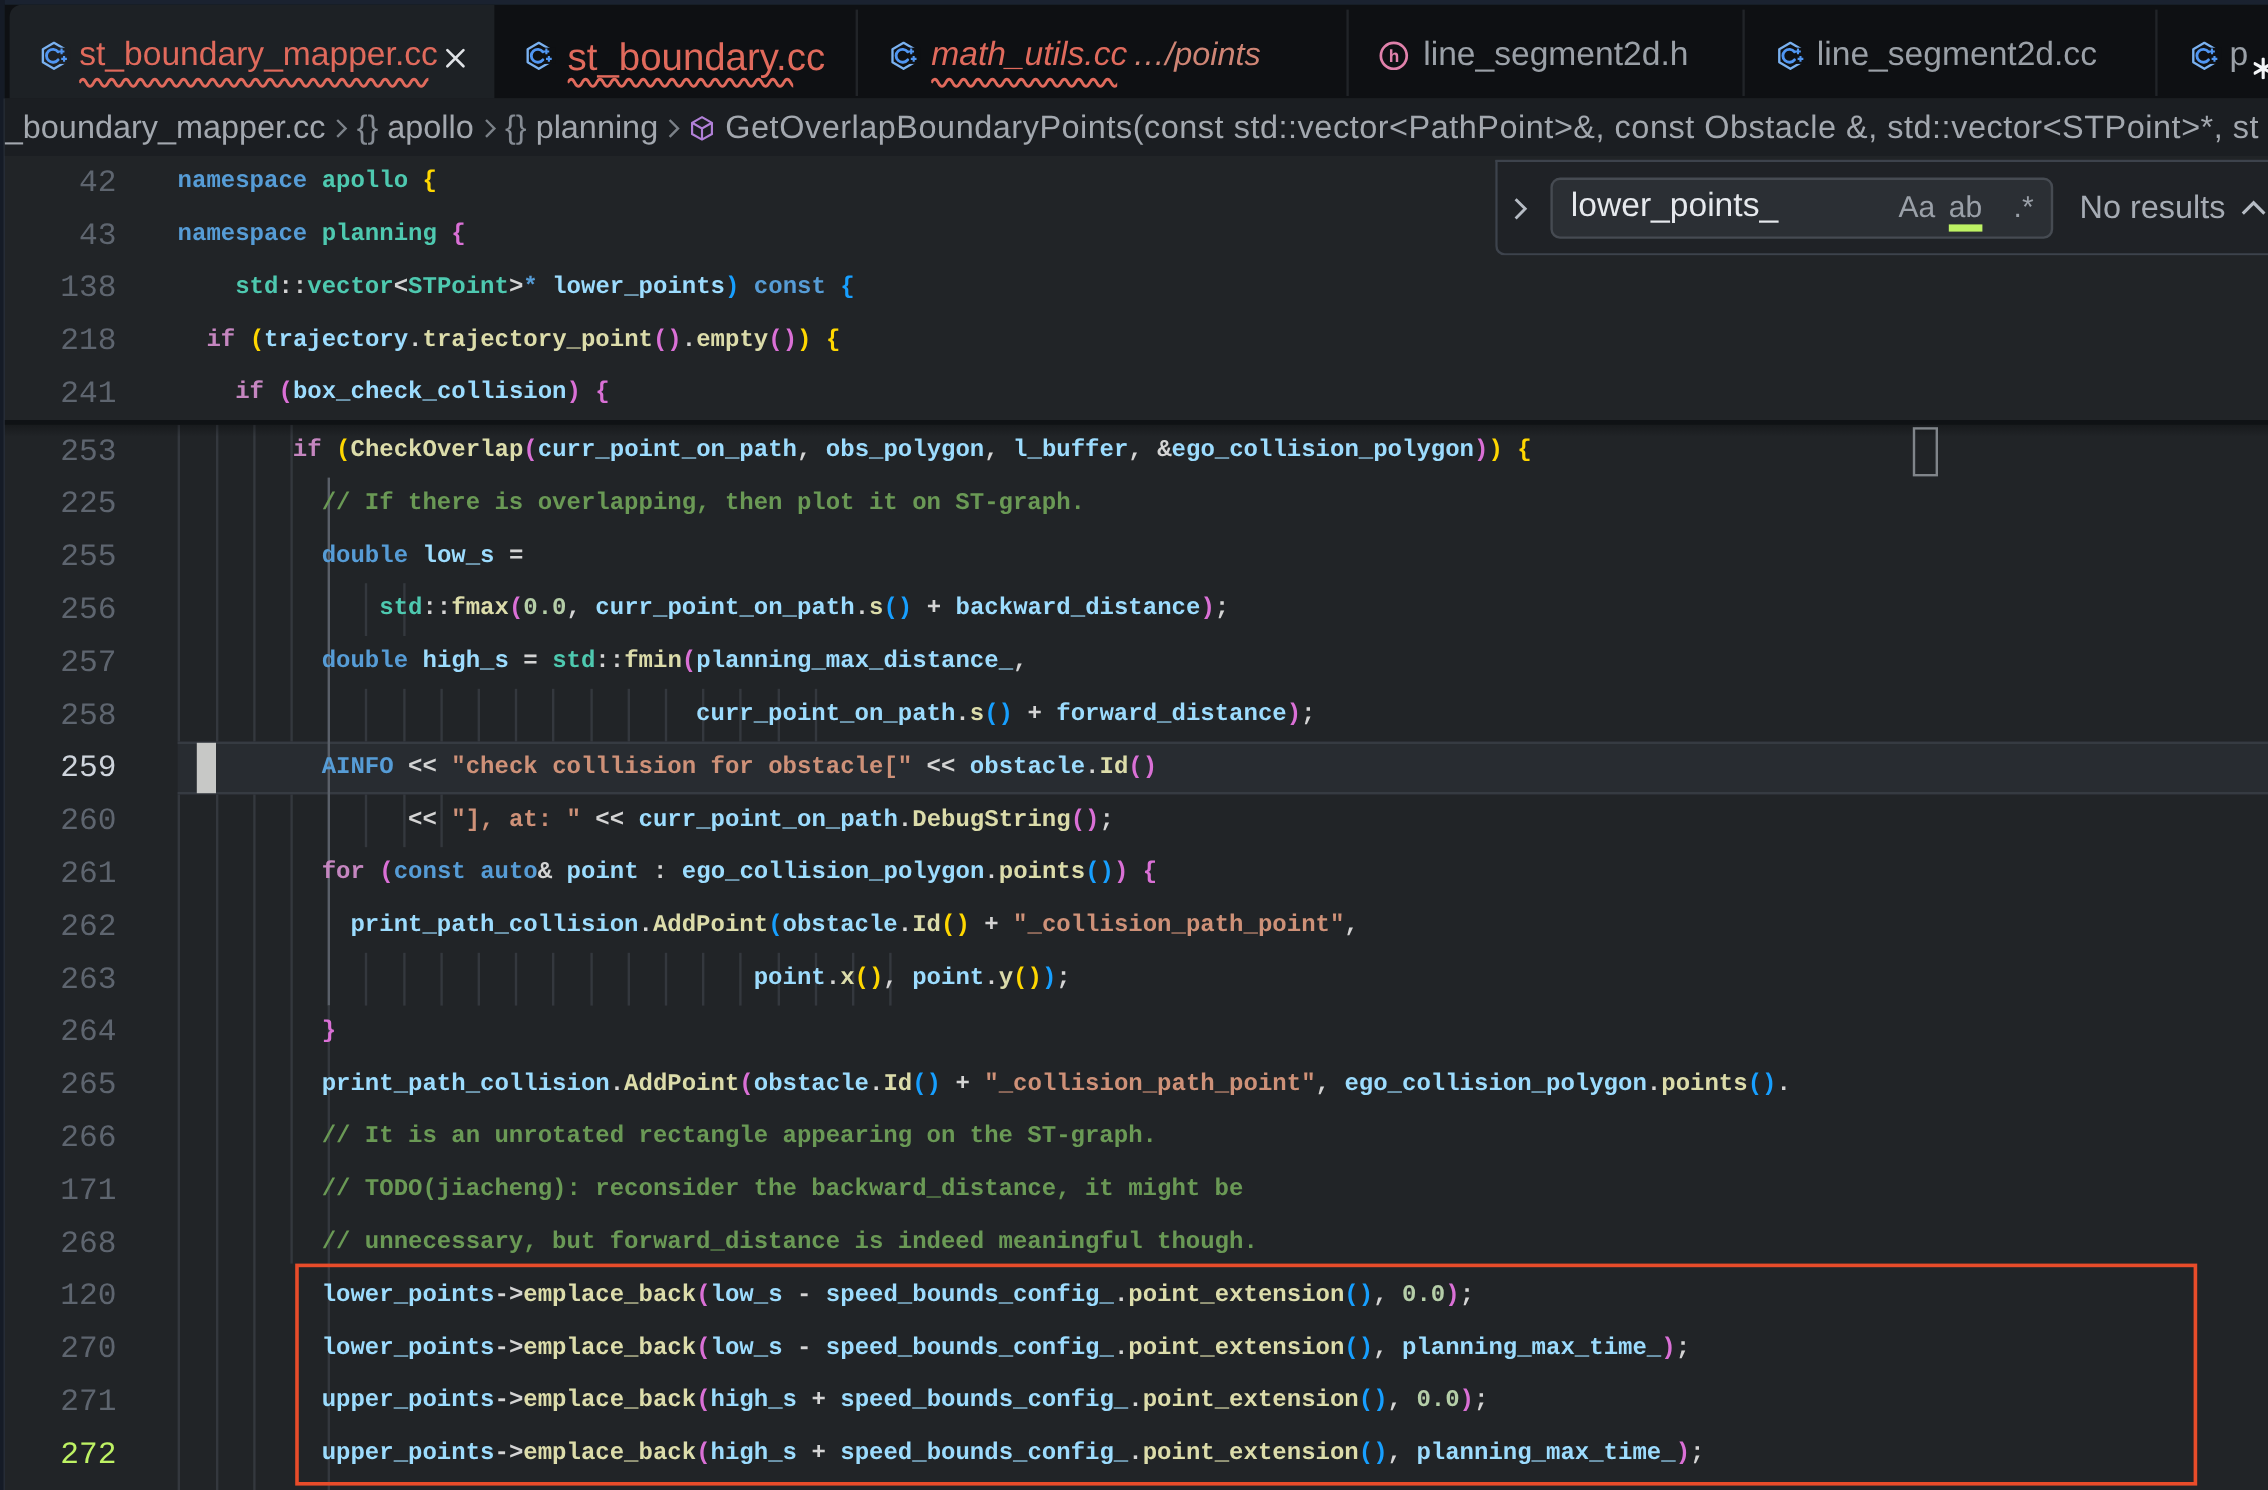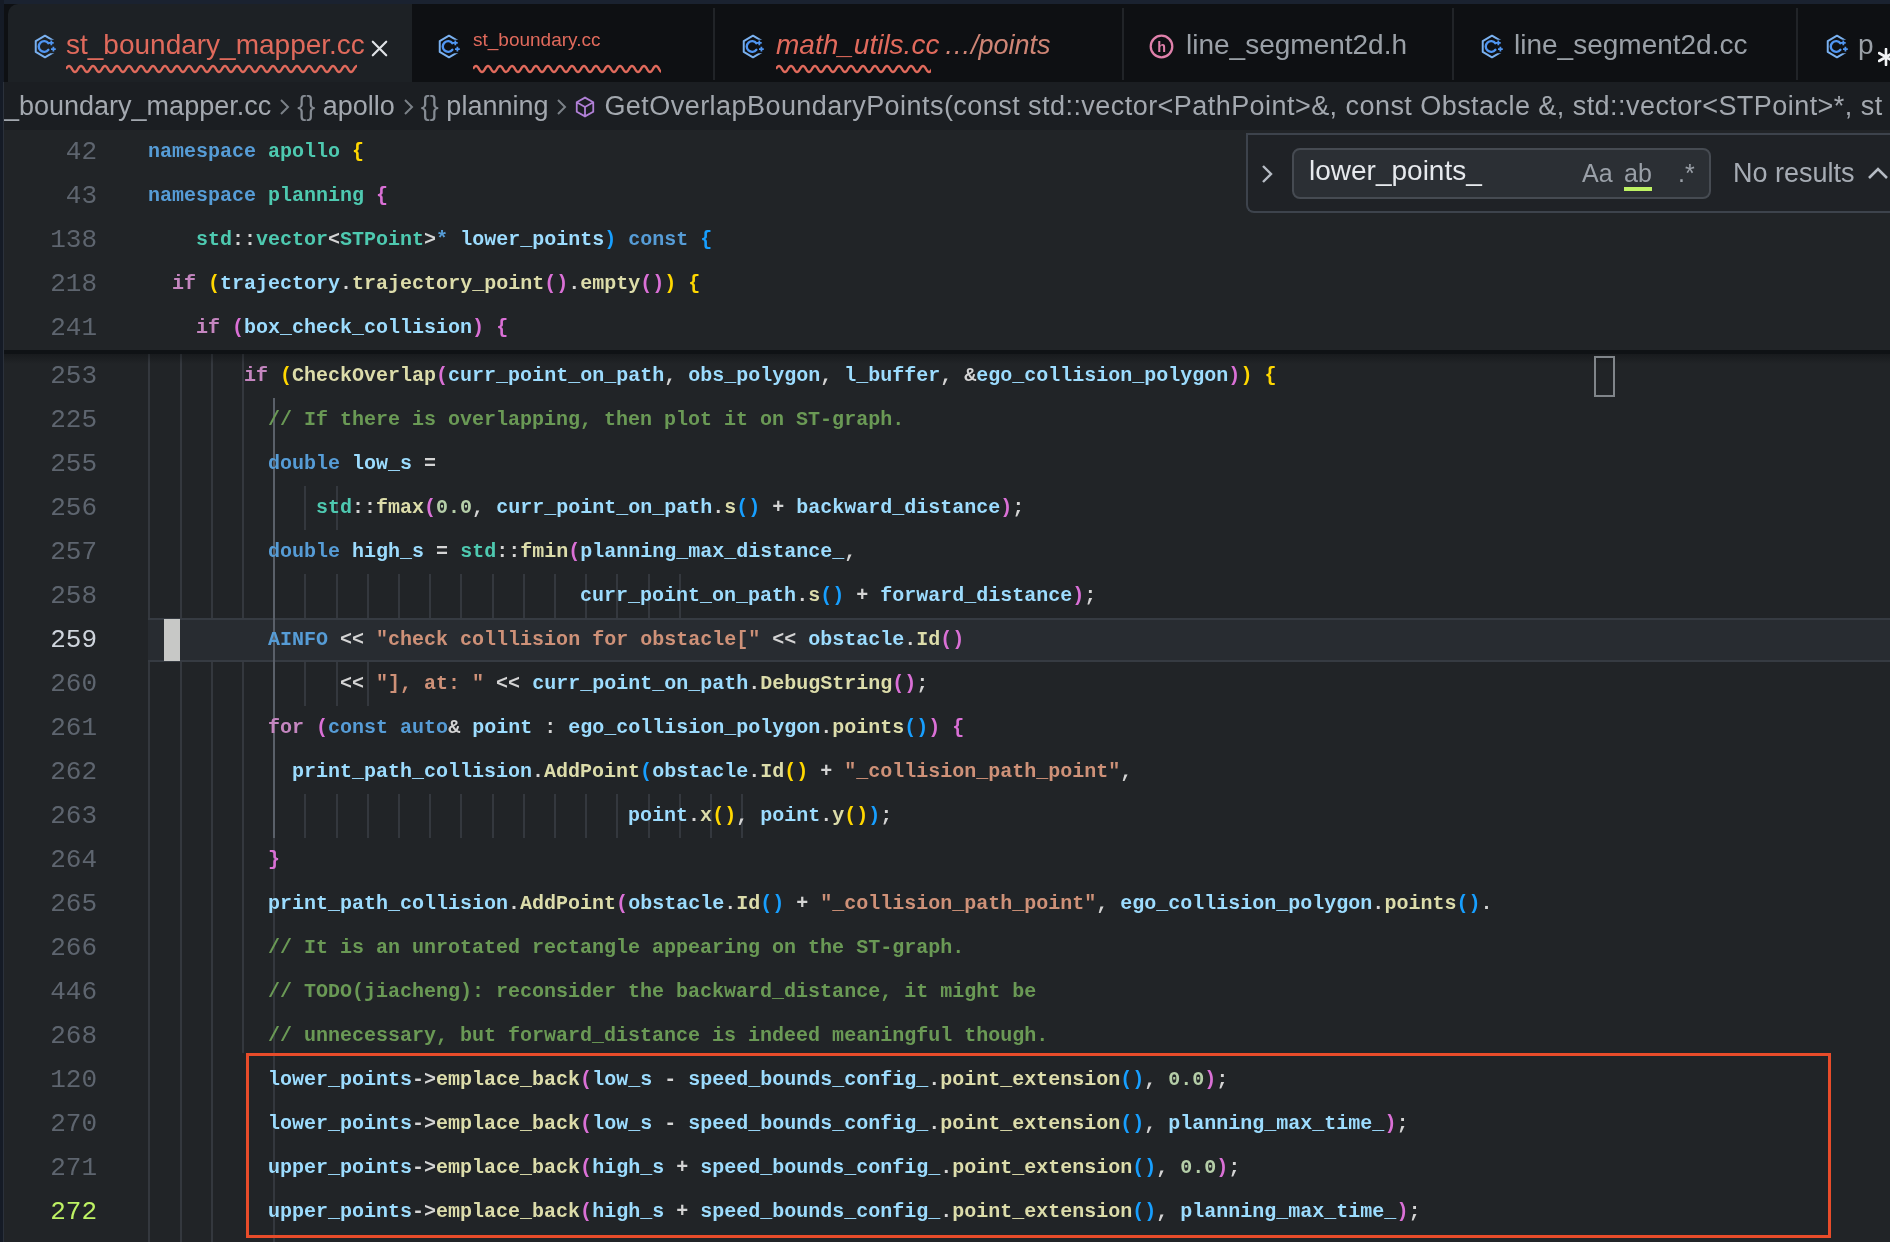--- a/index.html
+++ b/index.html
@@ -30,21 +30,21 @@
   </svg>
 <svg class="abs" style="left:368px;top:37px" width="23" height="23" viewBox="0 0 24 24">
     <path d="M5 5 L19 19 M19 5 L5 19" stroke="#dfe2e6" stroke-width="2.3" stroke-linecap="round"></path>
   </svg>
 <svg class="abs" style="left:436px;top:33px" width="27" height="27" viewBox="0 0 26 26">
     <path d="M12.5 2.6 L21.4 7.8 V18.2 L12.5 23.4 L3.6 18.2 V7.8 Z" fill="none" stroke="#7ab1f0" stroke-width="1.9" stroke-linejoin="round"></path>
     <rect x="15.5" y="6.5" width="11" height="13" fill="#0e1013"></rect>
     <path d="M15.8 9.8 A5.2 5.2 0 1 0 15.8 16.2" fill="none" stroke="#5096f2" stroke-width="2.3" stroke-linecap="round"></path>
     <path d="M18.6 7.2 v4.6 M16.3 9.5 h4.6 M20.6 13.2 v4.6 M18.3 15.5 h4.6" stroke="#5096f2" stroke-width="1.7" fill="none"></path>
   </svg>
-<div class="abs ui" style="left:473px;top:29px;font-size:19px;color:#e06a5c">st_boundary.cc</div>
+<div class="abs ui" style="left:473px;top:29px;font-size:32px;color:#e06a5c">st_boundary.cc</div>
 <svg class="abs" style="left:473px;top:62px" width="188" height="12" viewBox="0 0 188 12" preserveAspectRatio="none">
     <path d="M0 7 Q 3 1, 6 7 T 12 7 Q 15 1, 18 7 T 24 7 Q 27 1, 30 7 T 36 7 Q 39 1, 42 7 T 48 7 Q 51 1, 54 7 T 60 7 Q 63 1, 66 7 T 72 7 Q 75 1, 78 7 T 84 7 Q 87 1, 90 7 T 96 7 Q 99 1, 102 7 T 108 7 Q 111 1, 114 7 T 120 7 Q 123 1, 126 7 T 132 7 Q 135 1, 138 7 T 144 7 Q 147 1, 150 7 T 156 7 Q 159 1, 162 7 T 168 7 Q 171 1, 174 7 T 180 7 Q 183 1, 186 7 T 192 7" fill="none" stroke="#e06a5c" stroke-width="2.4"></path>
   </svg>
 <svg class="abs" style="left:740px;top:33px" width="27" height="27" viewBox="0 0 26 26">
     <path d="M12.5 2.6 L21.4 7.8 V18.2 L12.5 23.4 L3.6 18.2 V7.8 Z" fill="none" stroke="#7ab1f0" stroke-width="1.9" stroke-linejoin="round"></path>
     <rect x="15.5" y="6.5" width="11" height="13" fill="#0e1013"></rect>
     <path d="M15.8 9.8 A5.2 5.2 0 1 0 15.8 16.2" fill="none" stroke="#5096f2" stroke-width="2.3" stroke-linecap="round"></path>
     <path d="M18.6 7.2 v4.6 M16.3 9.5 h4.6 M20.6 13.2 v4.6 M18.3 15.5 h4.6" stroke="#5096f2" stroke-width="1.7" fill="none"></path>
   </svg>
 <div class="abs ui" style="left:776px;top:29px;font-size:28px;font-style:italic;color:#e06a5c">math_utils.cc</div>
@@ -160,21 +160,21 @@
 <div class="abs num" style="left:0;top:750px;color:#5e656f">262</div>
 <div class="abs mono" style="left:148px;top:750px">            <span style="color:#9CDCFE">print_path_collision</span><span style="color:#D4D4D4">.</span><span style="color:#DCDCAA">AddPoint</span><span style="color:#179FFF">(</span><span style="color:#9CDCFE">obstacle</span><span style="color:#D4D4D4">.</span><span style="color:#DCDCAA">Id</span><span style="color:#FFD700">()</span> <span style="color:#D4D4D4">+</span> <span style="color:#CE9178">"_collision_path_point"</span><span style="color:#D4D4D4">,</span></div>
 <div class="abs num" style="left:0;top:794px;color:#5e656f">263</div>
 <div class="abs mono" style="left:148px;top:794px">                                        <span style="color:#9CDCFE">point</span><span style="color:#D4D4D4">.</span><span style="color:#DCDCAA">x</span><span style="color:#FFD700">()</span><span style="color:#D4D4D4">,</span> <span style="color:#9CDCFE">point</span><span style="color:#D4D4D4">.</span><span style="color:#DCDCAA">y</span><span style="color:#FFD700">()</span><span style="color:#179FFF">)</span><span style="color:#D4D4D4">;</span></div>
 <div class="abs num" style="left:0;top:838px;color:#5e656f">264</div>
 <div class="abs mono" style="left:148px;top:838px">          <span style="color:#DA70D6">}</span></div>
 <div class="abs num" style="left:0;top:882px;color:#5e656f">265</div>
 <div class="abs mono" style="left:148px;top:882px">          <span style="color:#9CDCFE">print_path_collision</span><span style="color:#D4D4D4">.</span><span style="color:#DCDCAA">AddPoint</span><span style="color:#DA70D6">(</span><span style="color:#9CDCFE">obstacle</span><span style="color:#D4D4D4">.</span><span style="color:#DCDCAA">Id</span><span style="color:#179FFF">()</span> <span style="color:#D4D4D4">+</span> <span style="color:#CE9178">"_collision_path_point"</span><span style="color:#D4D4D4">,</span> <span style="color:#9CDCFE">ego_collision_polygon</span><span style="color:#D4D4D4">.</span><span style="color:#DCDCAA">points</span><span style="color:#179FFF">()</span><span style="color:#D4D4D4">.</span></div>
 <div class="abs num" style="left:0;top:926px;color:#5e656f">266</div>
 <div class="abs mono" style="left:148px;top:926px">          <span style="color:#6A9955">// It is an unrotated rectangle appearing on the ST-graph.</span></div>
-<div class="abs num" style="left:0;top:970px;color:#5e656f">446</div>
+<div class="abs num" style="left:0;top:970px;color:#5e656f">171</div>
 <div class="abs mono" style="left:148px;top:970px">          <span style="color:#6A9955">// TODO(jiacheng): reconsider the backward_distance, it might be</span></div>
 <div class="abs num" style="left:0;top:1014px;color:#5e656f">268</div>
 <div class="abs mono" style="left:148px;top:1014px">          <span style="color:#6A9955">// unnecessary, but forward_distance is indeed meaningful though.</span></div>
 <div class="abs num" style="left:0;top:1058px;color:#5e656f">120</div>
 <div class="abs mono" style="left:148px;top:1058px">          <span style="color:#9CDCFE">lower_points</span><span style="color:#D4D4D4">-&gt;</span><span style="color:#DCDCAA">emplace_back</span><span style="color:#DA70D6">(</span><span style="color:#9CDCFE">low_s</span> <span style="color:#D4D4D4">-</span> <span style="color:#9CDCFE">speed_bounds_config_</span><span style="color:#D4D4D4">.</span><span style="color:#DCDCAA">point_extension</span><span style="color:#179FFF">()</span><span style="color:#D4D4D4">,</span> <span style="color:#B5CEA8">0.0</span><span style="color:#DA70D6">)</span><span style="color:#D4D4D4">;</span></div>
 <div class="abs num" style="left:0;top:1102px;color:#5e656f">270</div>
 <div class="abs mono" style="left:148px;top:1102px">          <span style="color:#9CDCFE">lower_points</span><span style="color:#D4D4D4">-&gt;</span><span style="color:#DCDCAA">emplace_back</span><span style="color:#DA70D6">(</span><span style="color:#9CDCFE">low_s</span> <span style="color:#D4D4D4">-</span> <span style="color:#9CDCFE">speed_bounds_config_</span><span style="color:#D4D4D4">.</span><span style="color:#DCDCAA">point_extension</span><span style="color:#179FFF">()</span><span style="color:#D4D4D4">,</span> <span style="color:#9CDCFE">planning_max_time_</span><span style="color:#DA70D6">)</span><span style="color:#D4D4D4">;</span></div>
 <div class="abs num" style="left:0;top:1146px;color:#5e656f">271</div>
 <div class="abs mono" style="left:148px;top:1146px">          <span style="color:#9CDCFE">upper_points</span><span style="color:#D4D4D4">-&gt;</span><span style="color:#DCDCAA">emplace_back</span><span style="color:#DA70D6">(</span><span style="color:#9CDCFE">high_s</span> <span style="color:#D4D4D4">+</span> <span style="color:#9CDCFE">speed_bounds_config_</span><span style="color:#D4D4D4">.</span><span style="color:#DCDCAA">point_extension</span><span style="color:#179FFF">()</span><span style="color:#D4D4D4">,</span> <span style="color:#B5CEA8">0.0</span><span style="color:#DA70D6">)</span><span style="color:#D4D4D4">;</span></div>
 <div class="abs num" style="left:0;top:1190px;color:#bef264">272</div>
@@ -183,17 +183,17 @@
 <div class="abs" style="left:4px;top:354px;width:1886px;height:10px;background:linear-gradient(rgba(6,8,10,.35),rgba(6,8,10,0))"></div>
 <div class="abs" style="left:1594px;top:356px;width:21px;height:41px;border:2px solid #80858a"></div>
 <div class="abs" style="left:246px;top:1053px;width:1585px;height:185px;border:3px solid #e84c2a"></div>
 <div class="abs" style="left:1246px;top:133px;width:644px;height:80px;background:#1f2226;border:2px solid #3d434c;border-right:none;border-radius:0 0 0 8px"></div>
 <svg class="abs" style="left:1259px;top:162px" width="16" height="24" viewBox="0 0 16 24">
     <path d="M4 4 L12 12 L4 20" fill="none" stroke="#b6bcc4" stroke-width="2.4"></path>
   </svg>
 <div class="abs" style="left:1292px;top:148px;width:419px;height:51px;background:#2b2f34;border:2px solid #464b52;border-radius:8px"></div>
 <div class="abs ui" style="left:1309px;top:155px;font-size:28px;color:#e6e9ed">lower_points_</div>
 <div class="abs ui" style="left:1582px;top:159px;font-size:25px;color:#9aa0a8">Aa</div>
-<div class="abs ui" style="left:1624px;top:159px;font-size:25px;color:#9aa0a8;border-bottom:4px solid #bef264;line-height:28px">ab</div>
+<div class="abs ui" style="left:1624px;top:159px;font-size:25px;color:#9aa0a8;border-bottom:6px solid #bef264;line-height:28px">ab</div>
 <div class="abs ui" style="left:1678px;top:159px;font-size:25px;color:#9aa0a8">.*</div>
 <div class="abs ui" style="left:1733px;top:158px;font-size:27px;color:#a6acb4">No results</div>
 <svg class="abs" style="left:1866px;top:164px" width="24" height="20" viewBox="0 0 24 20">
     <path d="M3 14 L12 5 L21 14" fill="none" stroke="#b6bcc4" stroke-width="2.6"></path>
   </svg>
 </body></html>

